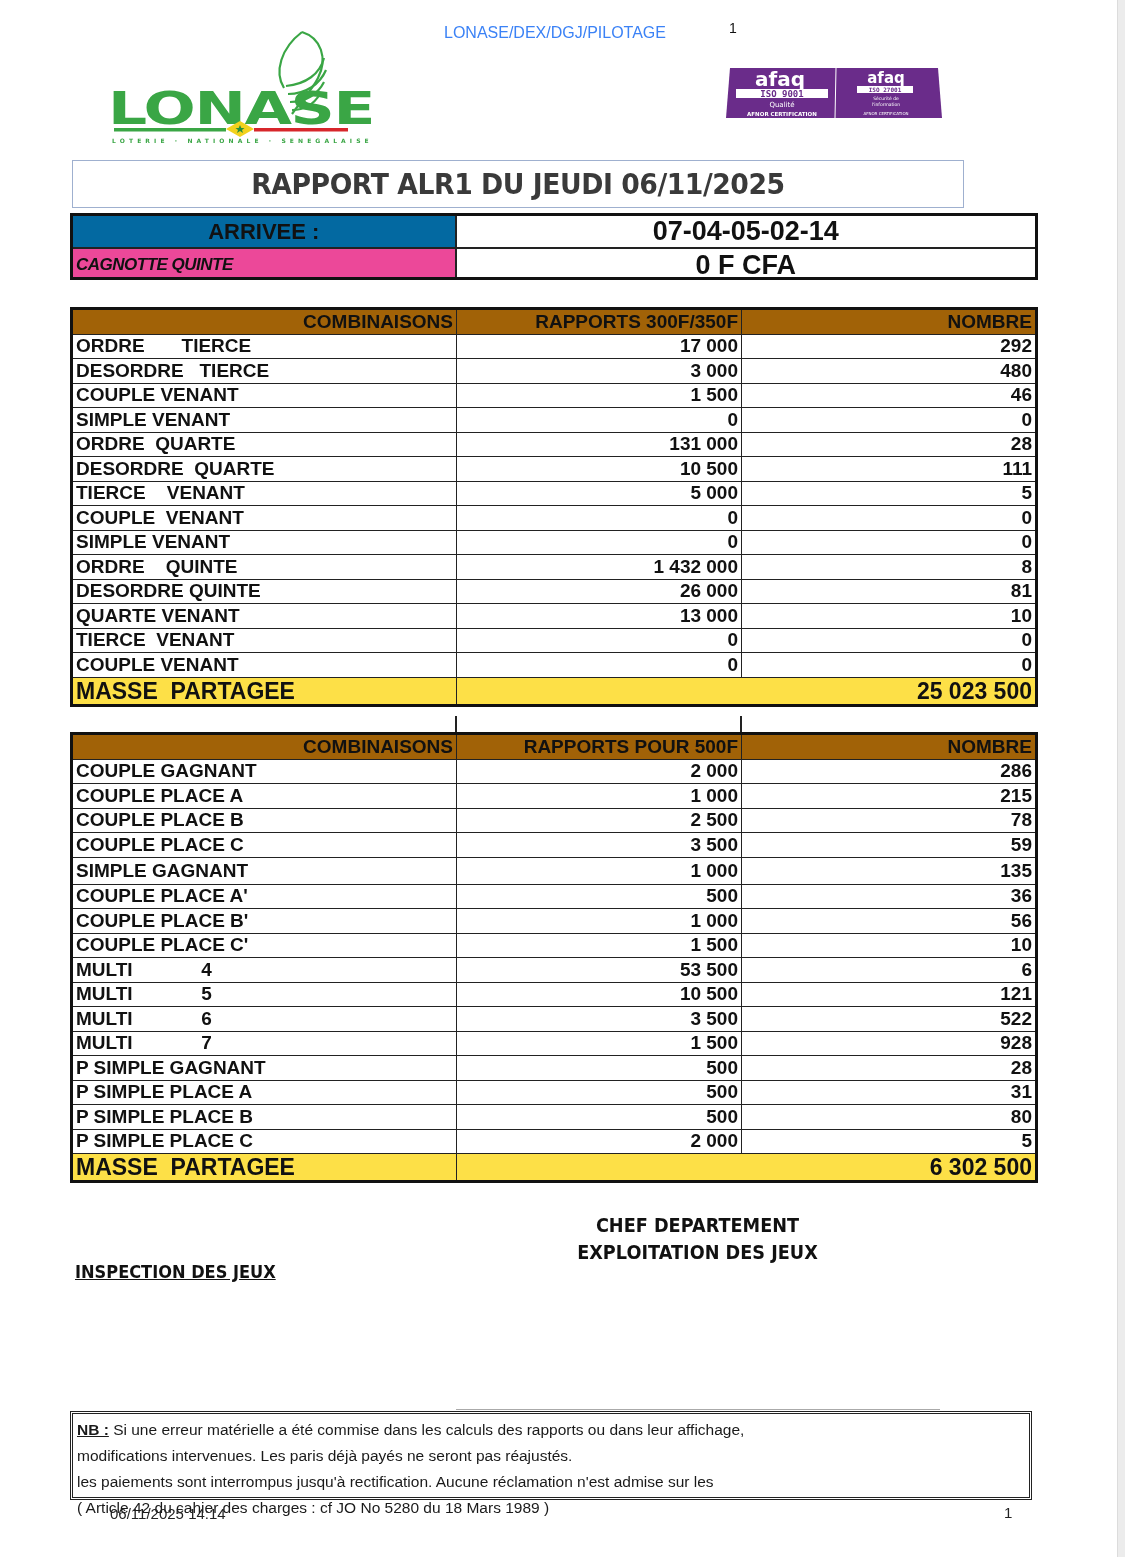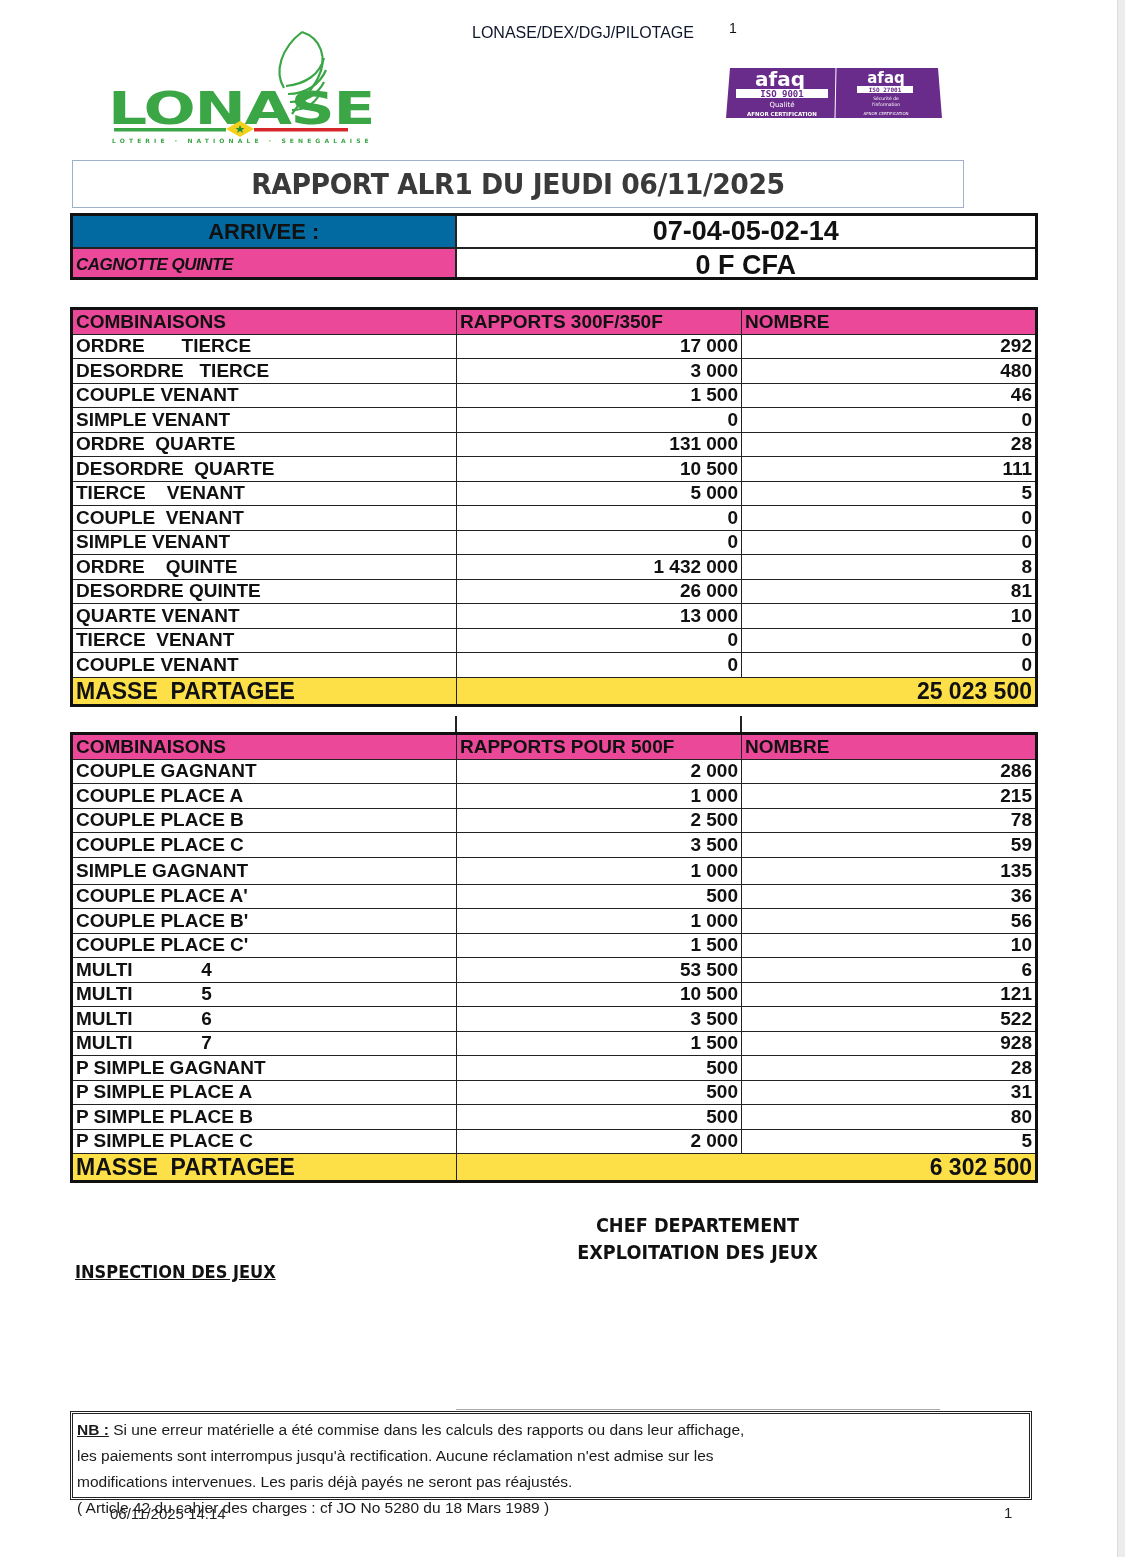--- a/index.html
+++ b/index.html
@@ -5,21 +5,21 @@
   html, body { margin: 0; padding: 0; }
   body {
     width: 1125px; height: 1557px; position: relative; overflow: hidden;
     background: #ffffff; font-family: "Liberation Sans", sans-serif; color: #111;
   }
   .page-edge {
     position: absolute; left: 1117px; top: 0; width: 8px; height: 1557px;
     background: #ececec; border-left: 1px solid #dcdcdc;
   }
   .ref-code {
-    position: absolute; left: 444px; top: 24px; font-size: 16px; color: #0f172a; margin-left: 28px;
+    position: absolute; left: 444px; top: 24px; font-size: 16px; color: #3b82f6;
   }
   .page-num-top { position: absolute; left: 729px; top: 20px; font-size: 14px; }
 
   
   .logo { position: absolute; left: 106px; top: 28px; width: 272px; height: 118px; }
 
   
   .afaq {
     position: absolute; left: 724px; top: 66px; width: 220px; height: 54px;
   }
@@ -38,21 +38,21 @@
 
   .t-head { left: 70px; top: 213px; width: 965px; border: 3px solid #111; }
   .t-head td { border-width: 2px; }
   .gray { background: #0369a1; }
   .dgray { background: #ec4899; font-style: italic; }
   .center { text-align: center; }
   .right { text-align: right; }
 
   .t-main { left: 70px; width: 965px; border: 3px solid #111; }
   .t-main td { font-size: 19px; height: 23.5px; line-height: 22px; }
-  .t-main tr.hdr td { text-align: left; font-size: 19px; background: #ec4899; }
+  .t-main tr.hdr td { text-align: right; font-size: 19px; background: #a16207; }
   .t-main tr.total td { background: #fde047; font-size: 23px; height: 26px; line-height: 26px; }
   .t1 { top: 307px; }
   .t2 { top: 732px; }
 
   .spacer-row { position: absolute; left: 455px; top: 716px; width: 1.5px; height: 17px; background: #222; }
   .spacer-row2 { position: absolute; left: 740px; top: 716px; width: 1.5px; height: 17px; background: #222; }
 
   .chef {
     position: absolute; left: 540px; top: 1212px; width: 315px; text-align: center;
     font-family: "DejaVu Sans", sans-serif; font-weight: bold; font-size: 19px; line-height: 27px;
@@ -333,18 +333,18 @@
 
 <div class="chef">
   <div>CHEF DEPARTEMENT</div>
   <div>EXPLOITATION DES JEUX</div>
 </div>
 <div class="inspection">INSPECTION DES JEUX</div>
 
 <div class="nb-top-line"></div>
 <div class="nb-box">
   <div><span class="nb-label">NB :</span><span> Si une erreur matérielle a été commise dans les calculs des rapports ou dans leur affichage,</span></div>
+  <div>modifications intervenues. Les paris déjà payés ne seront pas réajustés.</div>
   <div>les paiements sont interrompus jusqu'à rectification. Aucune réclamation n'est admise sur les</div>
-  <div>modifications intervenues. Les paris déjà payés ne seront pas réajustés.</div>
   <div>( Article 42 du cahier des charges : cf JO No 5280 du 18 Mars 1989 )</div>
 </div>
 <div class="footer-date">06/11/2025 14:14</div>
 <div class="footer-page">1</div>
 
 </body></html>

